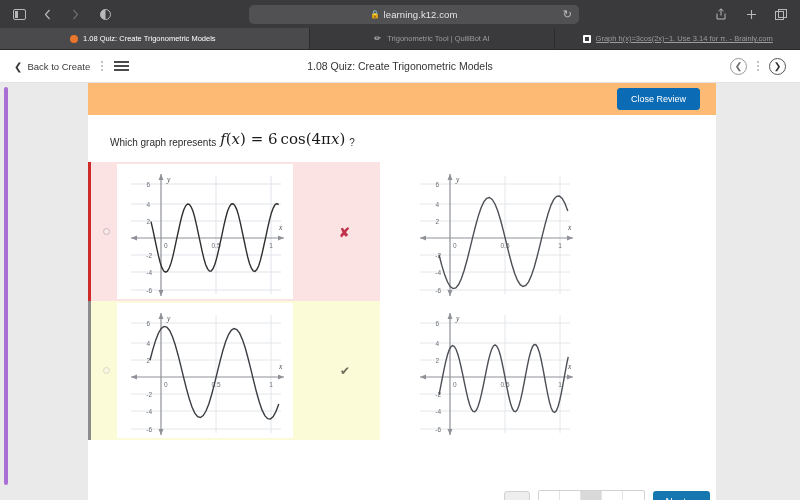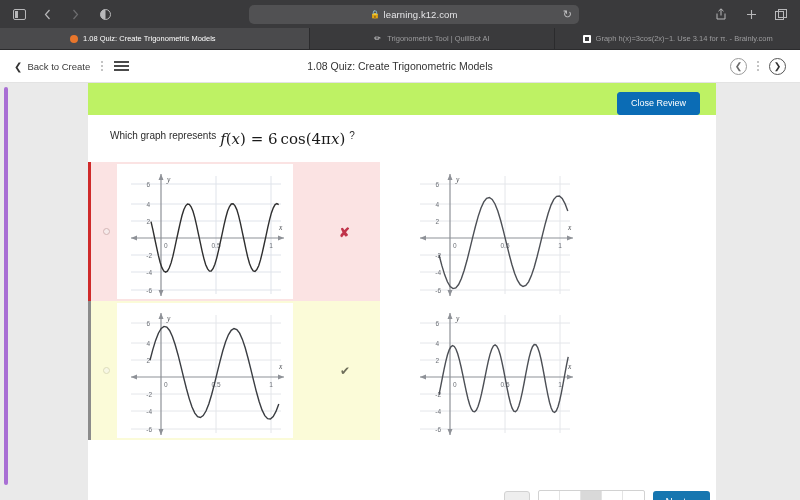--- a/index.html
+++ b/index.html
@@ -42,21 +42,21 @@
   .spacer-right { width: 76px; display: flex; gap: 12px; align-items: center; justify-content: flex-end; }
 
   .chrome-tabs { height: 22px; display: flex; border-bottom: 1px solid #2b2b2d; }
   .tab {
     flex: 1 1 0; display: flex; align-items: center; justify-content: center;
     gap: 5px; font-size: 7.5px; color: #9c9c9e;
     border-right: 1px solid #2b2b2d; overflow: hidden;
     padding: 0 6px; white-space: nowrap;
   }
   .tab.active { background: #4a4a4c; color: #ffffff; justify-content: flex-start; padding-left: 70px; }
-  .tab:last-child { border-right: none; }
+  .tab:last-child { border-right: none; text-decoration: underline; }
   .favicon { width: 8px; height: 8px; flex: none; border-radius: 2px; }
   .favicon.orange { background: #e8762c; border-radius: 50%; }
   .favicon.quill { background: transparent; color: #d8d8da; font-size: 8px; line-height: 8px; }
   .favicon.brainly { background: #ffffff; border-radius: 1px; position: relative; }
   .favicon.brainly::after {
     content: ""; position: absolute; left: 2px; top: 2px;
     width: 4px; height: 4px; background: #3a3a3c;
   }
   .tab-label { overflow: hidden; text-overflow: ellipsis; }
 
@@ -105,35 +105,35 @@
     position: absolute; left: 4px; top: 4px; width: 4px;
     height: 398px; border-radius: 3px; background: #a96fd4;
   }
   .content-gutter { width: 74px; flex: none; }
 
   .quiz-card {
     flex: 1 1 auto; background: #ffffff; margin-right: 84px;
     display: flex; flex-direction: column; position: relative;
   }
   .review-bar {
-    height: 32px; background: #bef264; display: flex;
-    align-items: flex-end; justify-content: flex-end; gap: 5px;
+    height: 32px; background: #fdba74; display: flex;
+    align-items: center; justify-content: flex-end; gap: 5px;
     padding-right: 16px;
   }
   .btn {
     font-size: 9px; padding: 5px 13px; border-radius: 3px;
     border: 1px solid transparent; cursor: pointer; line-height: 1.2;
   }
   .btn-primary { background: #0b6cb5; color: #fff; border-color: #0b6cb5; }
   .btn-default { background: #f7f7f7; color: #333; border-color: #cfcfcf; }
 
   .question-wrap { padding: 15px 0 0 22px; }
   .question-text {
     font-size: 10px; color: #2b2b2b; display: flex;
-    align-items: flex-start; gap: 4px; white-space: nowrap;
+    align-items: flex-end; gap: 4px; white-space: nowrap;
   }
   .math {
     font-family: "DejaVu Serif", serif; font-size: 15px; color: #1a1a1a;
   }
   .math i { font-style: italic; }
 
   
   .options {
     margin-top: 14px; margin-left: 0; display: grid;
     grid-template-columns: 292px 1fr; width: 100%;

